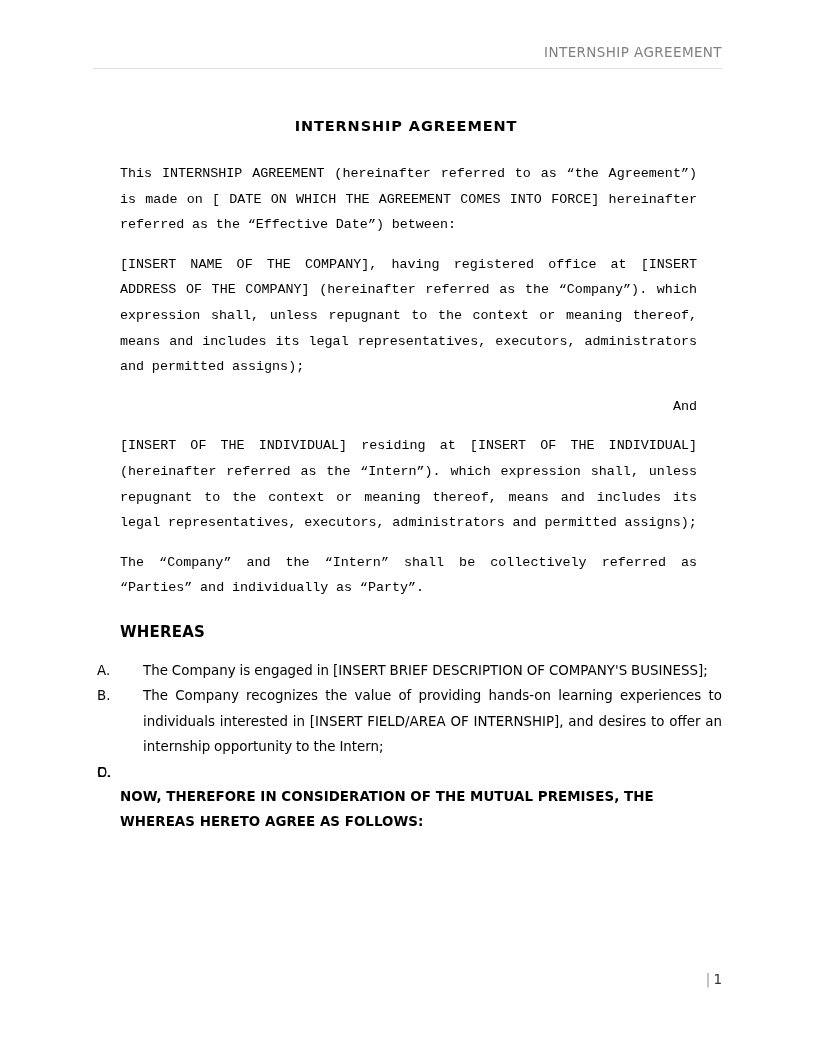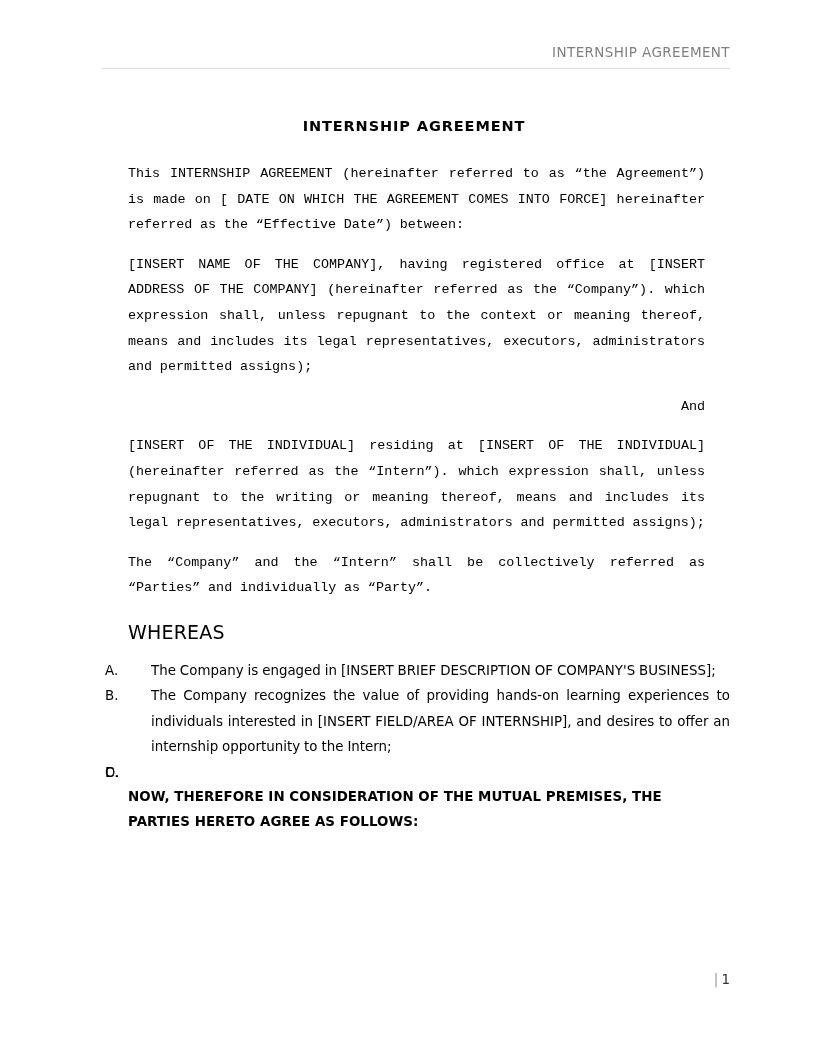--- a/index.html
+++ b/index.html
@@ -11,21 +11,21 @@
     width: 816px;
     height: 1056px;
     position: relative;
     font-family: "DejaVu Sans", sans-serif;
     color: #000000;
     overflow: hidden;
   }
 
   .page {
     position: absolute;
-    top: 0; left: 8px;
+    top: 0; left: 0;
     width: 656px;
     height: 1056px;
     background: #ffffff;
   }
 
   
   .page-header {
     position: absolute;
     top: 42px;
     left: 93px;
@@ -70,23 +70,23 @@
     word-spacing: -0.3px;
     font-family: Liberation Mono, monospace;
   }
   .para.last-justify { text-align-last: left; }
 
   .para.plain { text-align: right; }
 
   .whereas {
     margin: 19px 0 12px 0;
     padding: 0 0 0 120px;
-    font-size: 19px;
+    font-size: 15px;
     line-height: 25.6px;
-    font-weight: normal;
+    font-weight: bold;
     letter-spacing: 0.2px;
   }
 
   
   .clause-list {
     margin: 0;
     padding: 0;
     list-style: none;
   }
   .clause-item {
@@ -146,21 +146,21 @@
   <div class="content">
 
     <h1 class="doc-title">INTERNSHIP AGREEMENT</h1>
 
     <p class="para last-justify">This INTERNSHIP AGREEMENT (hereinafter referred to as “the Agreement”) is made on [ DATE ON WHICH THE AGREEMENT COMES INTO FORCE] hereinafter referred as the “Effective Date”) between:</p>
 
     <p class="para last-justify">[INSERT NAME OF THE COMPANY], having registered office at [INSERT ADDRESS OF THE COMPANY] (hereinafter referred as the “Company”). which expression shall, unless repugnant to the context or meaning thereof, means and includes its legal representatives, executors, administrators and permitted assigns);</p>
 
     <p class="para plain">And</p>
 
-    <p class="para last-justify">[INSERT OF THE INDIVIDUAL] residing at [INSERT OF THE INDIVIDUAL] (hereinafter referred as the “Intern”). which expression shall, unless repugnant to the writing or meaning thereof, means and includes its legal representatives, executors, administrators and permitted assigns);</p>
+    <p class="para last-justify">[INSERT OF THE INDIVIDUAL] residing at [INSERT OF THE INDIVIDUAL] (hereinafter referred as the “Intern”). which expression shall, unless repugnant to the context or meaning thereof, means and includes its legal representatives, executors, administrators and permitted assigns);</p>
 
     <p class="para last-justify">The “Company” and the “Intern” shall be collectively referred as “Parties” and individually as “Party”.</p>
 
     <div class="whereas">WHEREAS</div>
 
     <ol class="clause-list">
       <li class="clause-item">
         <span class="clause-marker">A.</span>
         <span class="clause-text">The Company is engaged in [INSERT BRIEF DESCRIPTION OF COMPANY'S BUSINESS];</span>
       </li>
@@ -169,21 +169,21 @@
         <span class="clause-text">The Company recognizes the value of providing hands-on learning experiences to individuals interested in [INSERT FIELD/AREA OF INTERNSHIP], and desires to offer an internship opportunity to the Intern;</span>
       </li>
       <li class="clause-item">
         <span class="clause-marker">C.</span>
       </li>
       <li class="clause-item">
         <span class="clause-marker">D.</span>
       </li>
     </ol>
 
-    <p class="closing">NOW, THEREFORE IN CONSIDERATION OF THE MUTUAL PREMISES, THE PARTIES HERETO AGREE AS FOLLOWS:</p>
+    <p class="closing">NOW, THEREFORE IN CONSIDERATION OF THE MUTUAL PREMISES, THE WHEREAS HERETO AGREE AS FOLLOWS:</p>
 
   </div>
 
   <div class="page-footer">
     <span class="fbar">|</span><span class="fnum">1</span>
   </div>
 
 </div>
 
 </body></html>

